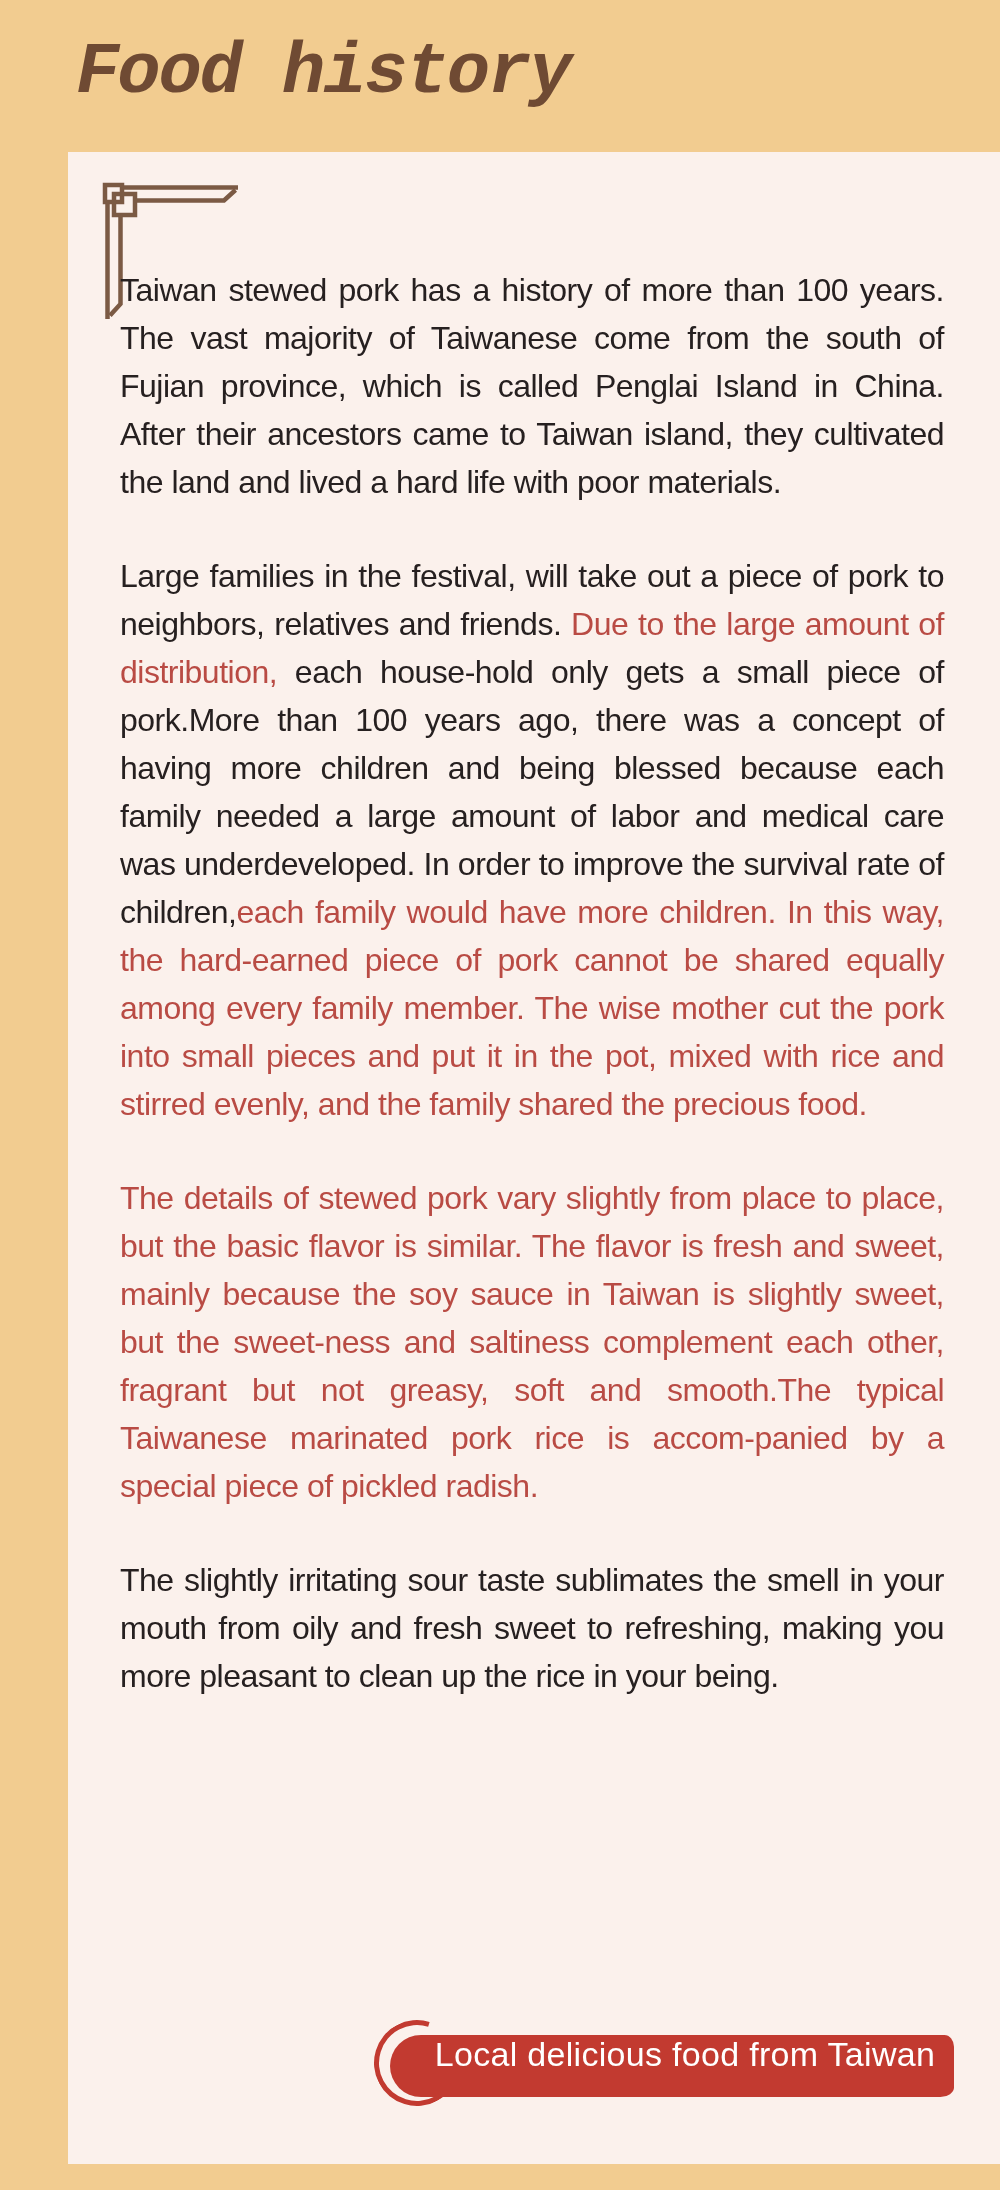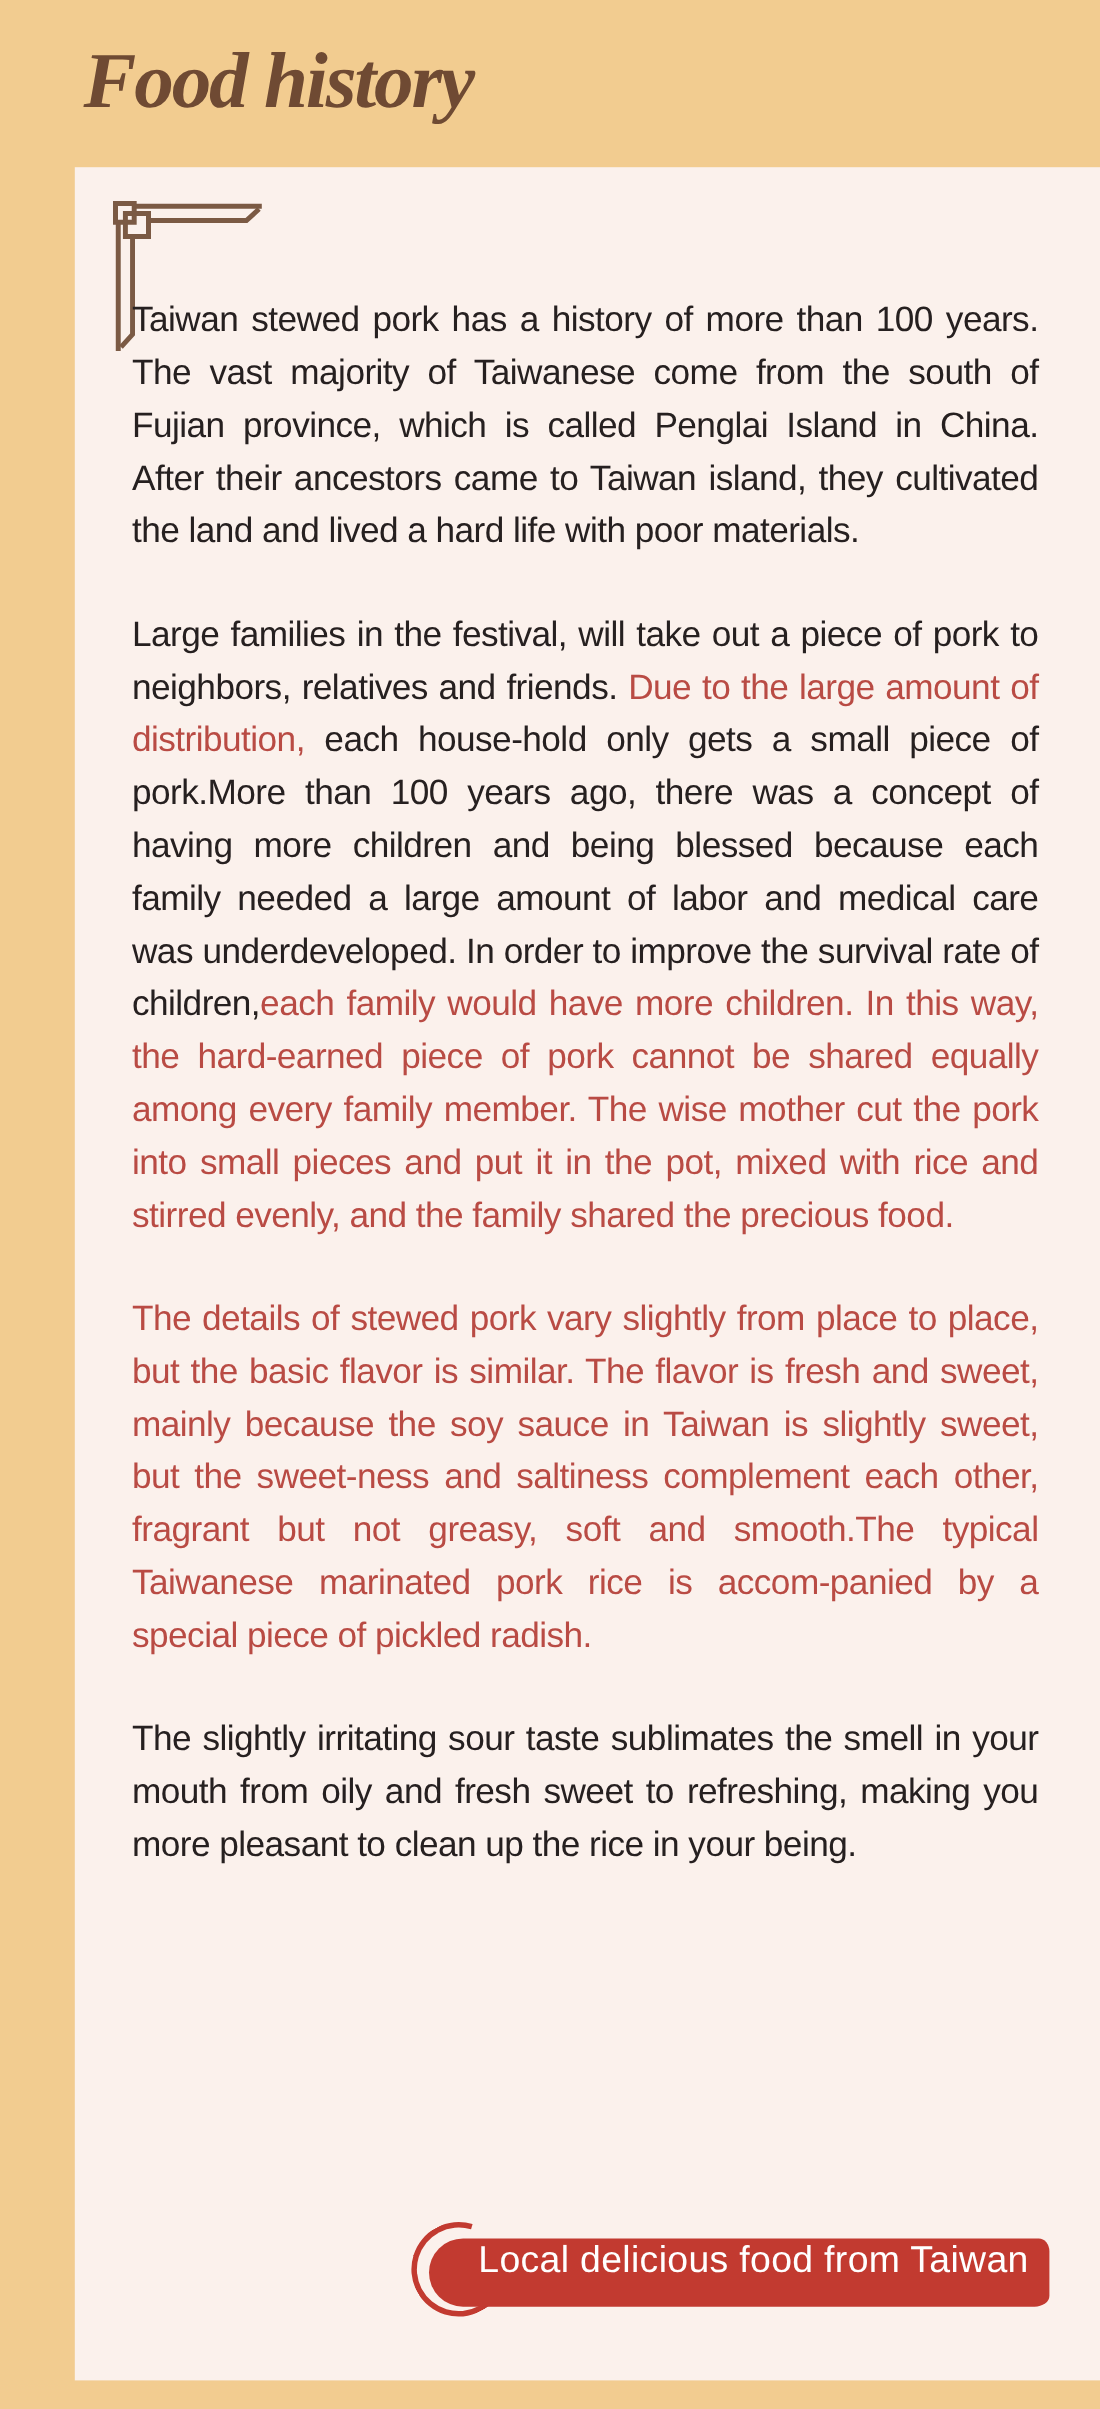--- a/index.html
+++ b/index.html
@@ -14,21 +14,21 @@
   }
   *{margin:0;padding:0;box-sizing:border-box;}
   html,body{width:1000px;background:var(--bg);}
   .page{
     position:relative;width:1000px;height:2190px;
     background:var(--bg);overflow:hidden;
     font-family:"Liberation Sans",sans-serif;
   }
   .title{
     position:absolute;left:76px;top:34px;
-    font-family:Liberation Serif, serif;
+    font-family:Liberation Mono, monospace;
     font-style:italic;font-weight:700;
     font-size:72px;line-height:1.1;
     letter-spacing:-2px;
     color:var(--title);
   }
   .card{
     position:absolute;left:68px;top:152px;
     width:932px;height:2012px;
     background:var(--card);
   }

